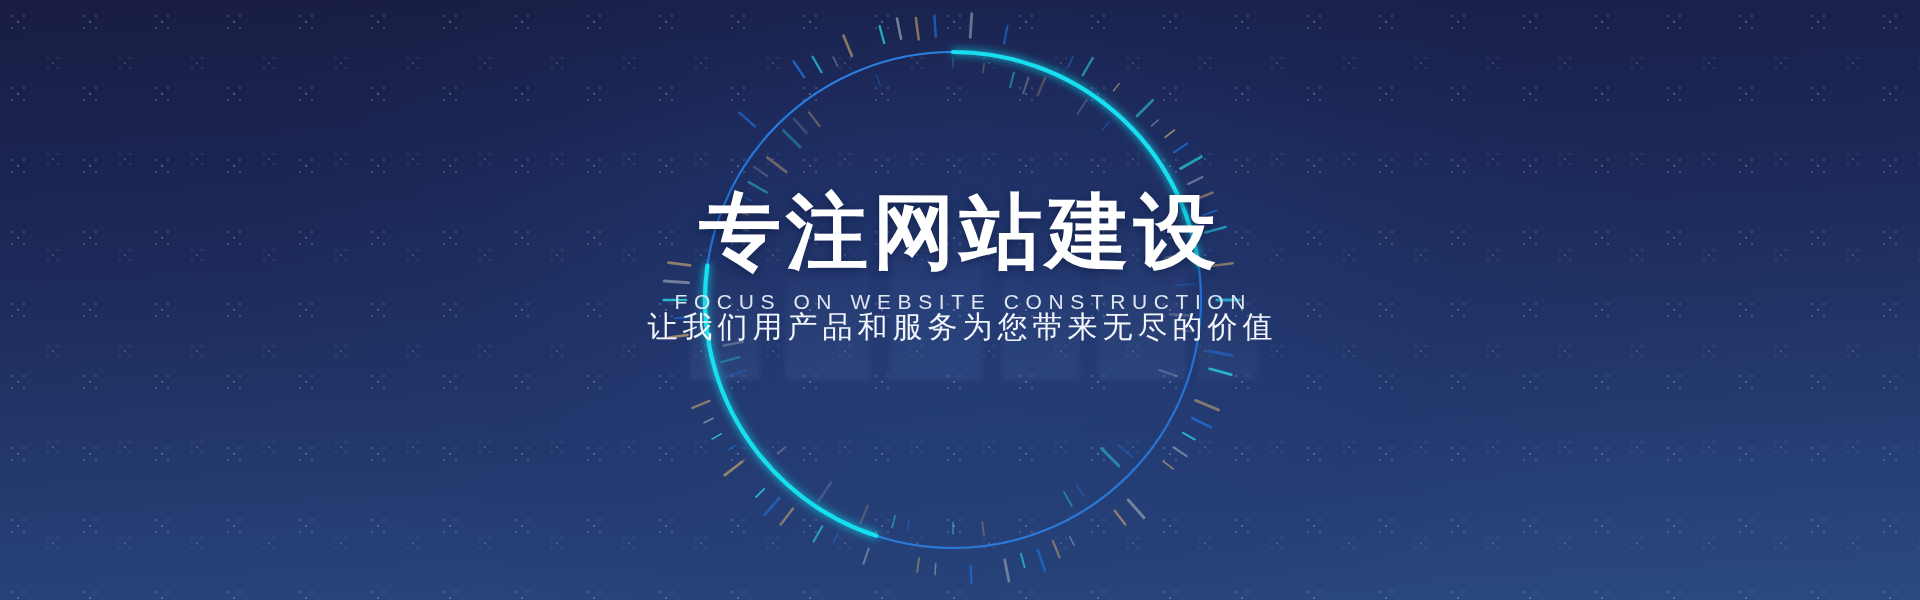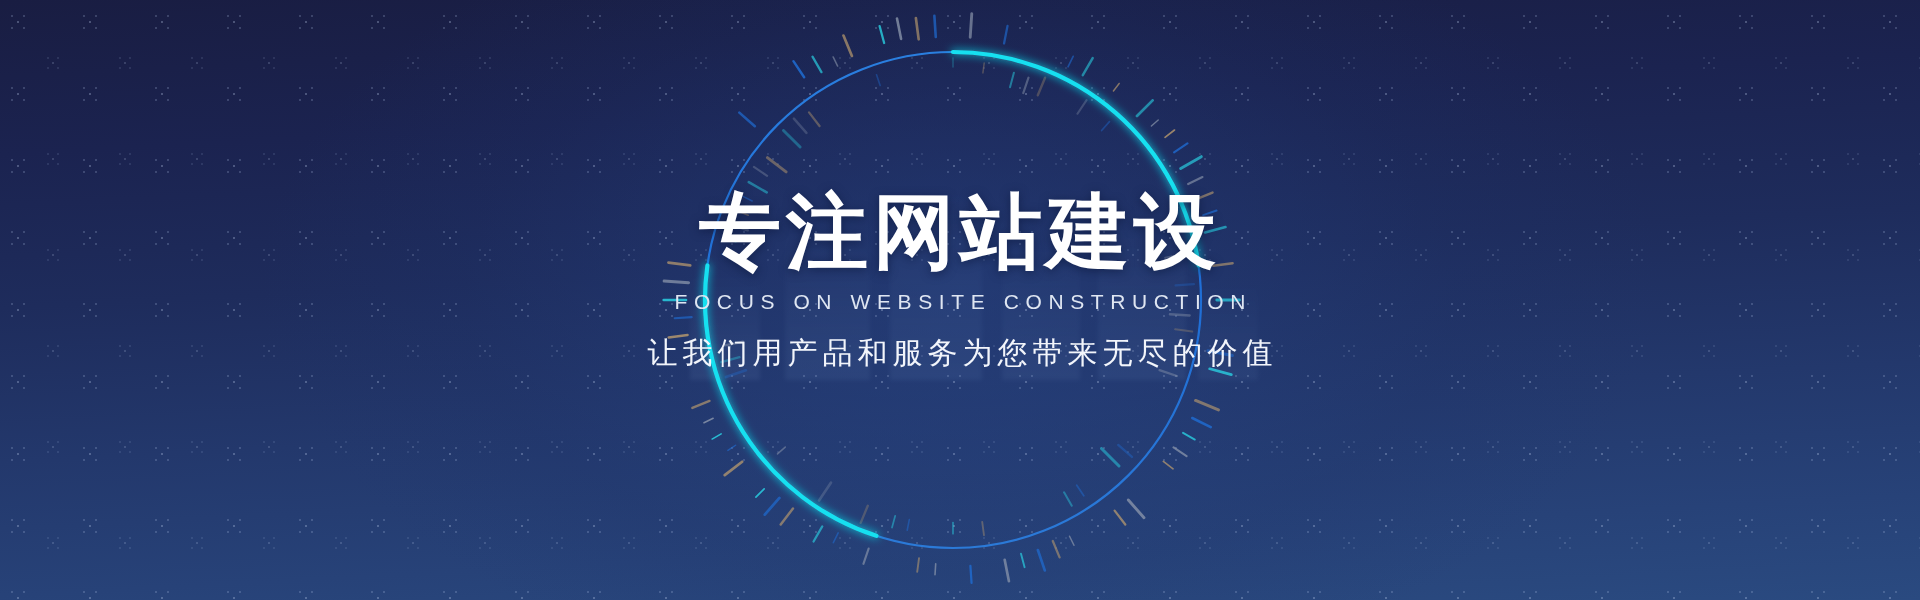--- a/index.html
+++ b/index.html
@@ -82,21 +82,20 @@
     font-size:21px;
     line-height:1;
     color:#dfe6f2;
     letter-spacing:6.6px;
     font-weight:400;
     white-space:nowrap;
     text-indent:6.6px;
   }
 
   .tagline{
-    margin-top:26px;
     font-size:30px;
     line-height:1;
     color:#f2f5fb;
     letter-spacing:5px;
     font-weight:400;
     white-space:nowrap;
     text-indent:5px;
     font-family:"DejaVu Sans","Liberation Sans",sans-serif;
   }
 </style>

